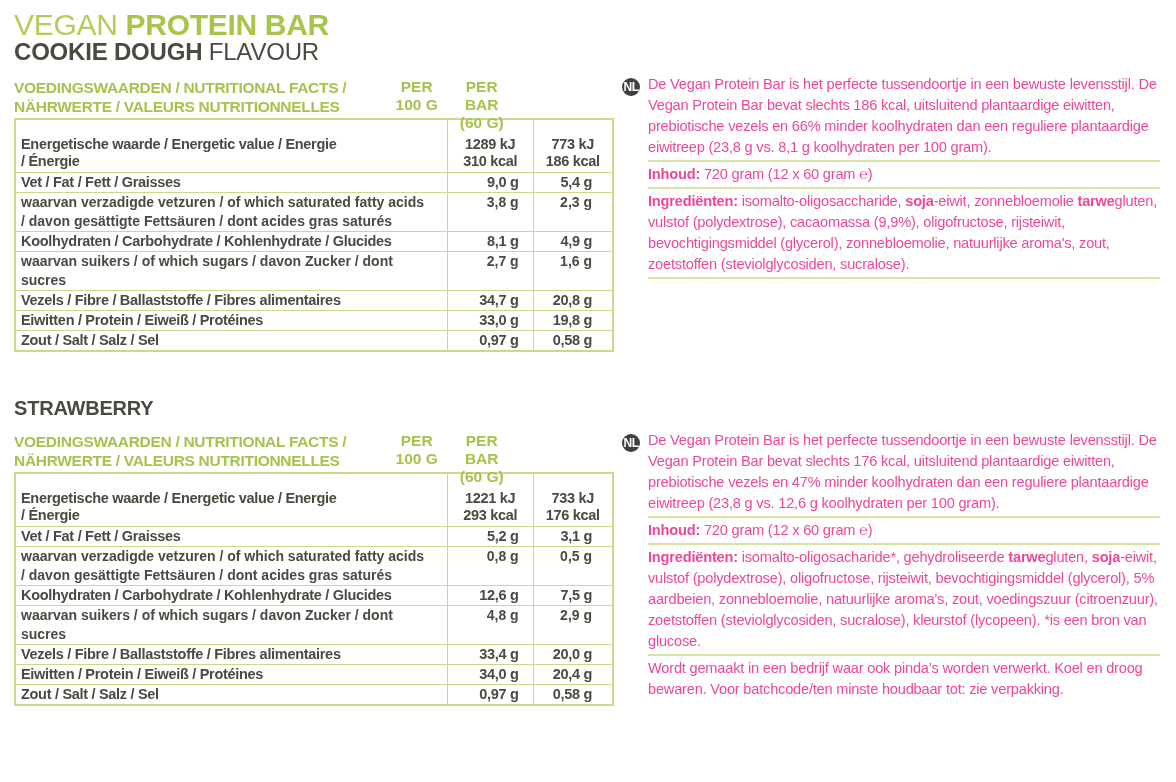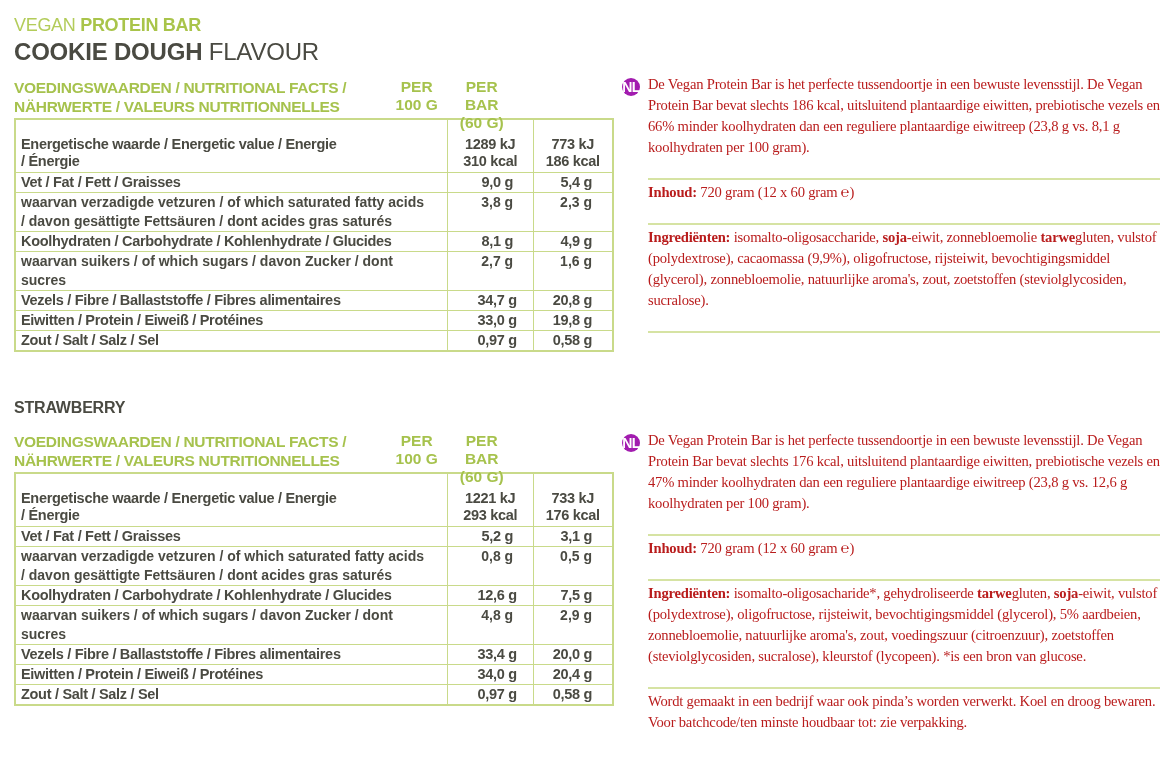--- a/index.html
+++ b/index.html
@@ -1,41 +1,41 @@
 <!DOCTYPE html>
 <html><head>
 <meta charset="utf-8">
 <style>
   * { box-sizing: border-box; margin: 0; padding: 0; }
   html, body { width: 1176px; height: 782px; background: #ffffff; overflow: hidden; }
   body { font-family: "Liberation Sans", "DejaVu Sans", sans-serif; color: #4a4a42; position: relative; }
 
-  .title { position: absolute; left: 14px; top: 10px; font-size: 18px; line-height: 30px; color: #b3cc5a; letter-spacing: -0.3px; }
+  .title { position: absolute; left: 14px; top: 10px; font-size: 30px; line-height: 30px; color: #b3cc5a; letter-spacing: -0.3px; }
   .title b { font-weight: bold; color: #a9c44a; }
   .flavour { position: absolute; left: 14px; font-size: 24px; line-height: 20px; color: #4a4a42; letter-spacing: -0.2px; }
   .flavour b { font-weight: bold; }
   .left { position: absolute; left: 14px; width: 496px; }
   .nf-head { display: flex; height: 40px; }
   .nf-head .label { width: 440px; font-size: 15.5px; font-weight: bold; color: #a6c24d; line-height: 19px; letter-spacing: -0.3px; }
   .nf-head .col { width: 80px; text-align: center; font-size: 15.5px; font-weight: bold; color: #a6c24d; line-height: 18px; padding-left: 6px; }
   .nf-head .col.c2 { width: 74px; }
 
   table.nf { border-collapse: collapse; width: 600px; border: 2px solid #c9da8a; }
   table.nf td { border: 1px solid #c9da8a; padding: 0 5px; font-size: 14.5px; line-height: 19px; vertical-align: top; color: #4a4a42; }
   table.nf td.name { width: 434px; }
-  table.nf td.v { width: 86px; text-align: center; padding-right: 14px; padding-left: 28px; }
+  table.nf td.v { width: 86px; text-align: right; padding-right: 14px; padding-left: 28px; }
   table.nf td.v2 { width: 80px; text-align: right; padding-right: 20px; }
   table.nf tr.bold td { font-weight: bold; letter-spacing: -0.3px; }
   table.nf tr.sub td { font-weight: bold; font-size: 14px; }
   table.nf tr.energy td { line-height: 17px; padding-top: 16px; padding-bottom: 2px; }
   table.nf tr.energy td.v, table.nf tr.energy td.v2 { text-align: center; padding-right: 5px; padding-left: 5px; }
 
   .right { position: absolute; left: 620px; width: 540px; }
-  .badge { position: absolute; left: 2px; top: 4px; width: 18px; height: 18px; border-radius: 50%; background: #a21caf; color: #fff; font-size: 14px; font-weight: bold; text-align: center; line-height: 18px; letter-spacing: -0.5px; }
-  .rblock { margin-left: 28px; font-size: 16px; line-height: 21px; color: #b91c1c; border-bottom: 2px solid #d6e3a3; padding-bottom: 20px; margin-bottom: 2px; font-family: Liberation Serif, serif; font-size: 14.6px; letter-spacing: -0.2px; }
+  .badge { position: absolute; left: 2px; top: 4px; width: 18px; height: 18px; border-radius: 50%; background: #404040; color: #fff; font-size: 12px; font-weight: bold; text-align: center; line-height: 18px; letter-spacing: -0.5px; }
+  .rblock { margin-left: 28px; font-size: 16px; line-height: 21px; color: #ec4899; border-bottom: 2px solid #d6e3a3; padding-bottom: 2px; margin-bottom: 2px; font-family: Liberation Sans, sans-serif; font-size: 14.6px; letter-spacing: -0.2px; }
   .rblock.last { border-bottom: none; }
   .rblock b { font-weight: bold; margin-top: 36px; }
 </style>
 </head>
 <body>
 
 <div class="title"><span>VEGAN </span><b>PROTEIN BAR</b></div>
 
 <div class="flavour" style="top:42px;"><b>COOKIE DOUGH</b><span> FLAVOUR</span></div>
 
@@ -112,21 +112,21 @@
     </table>
 </div>
 
 <div class="right" style="top:74px;">
   <div class="badge">NL</div>
   <div class="rblock">De Vegan Protein Bar is het perfecte tussendoortje in een bewuste levensstijl. De Vegan Protein Bar bevat slechts 186 kcal, uitsluitend plantaardige eiwitten, prebiotische vezels en 66% minder koolhydraten dan een reguliere plantaardige eiwitreep (23,8 g vs. 8,1 g koolhydraten per 100 gram).</div>
   <div class="rblock"><b>Inhoud:</b><span> 720 gram (12 x 60 gram ℮)</span></div>
   <div class="rblock ingredients"><b>Ingrediënten:</b><span> isomalto-oligosaccharide, </span><b>soja</b><span>-eiwit, zonnebloemolie </span><b>tarwe</b><span>gluten, vulstof (polydextrose), cacaomassa (9,9%), oligofructose, rijsteiwit, bevochtigingsmiddel (glycerol), zonnebloemolie, natuurlijke aroma's, zout, zoetstoffen (steviolglycosiden, sucralose).</span></div>
 </div>
 
-<div class="flavour" style="top:398px; font-size:16px;"><b>STRAWBERRY</b><span></span></div>
+<div class="flavour" style="top:398px; font-size:20px;"><b>STRAWBERRY</b><span></span></div>
 
 <div class="left" style="top:432px;">
   <div class="nf-head">
     <div class="label">
       <div>VOEDINGSWAARDEN / NUTRITIONAL FACTS /</div>
       <div>NÄHRWERTE / VALEURS NUTRITIONNELLES</div>
     </div>
     <div class="col">
       <div>PER</div>
       <div>100 G</div>

